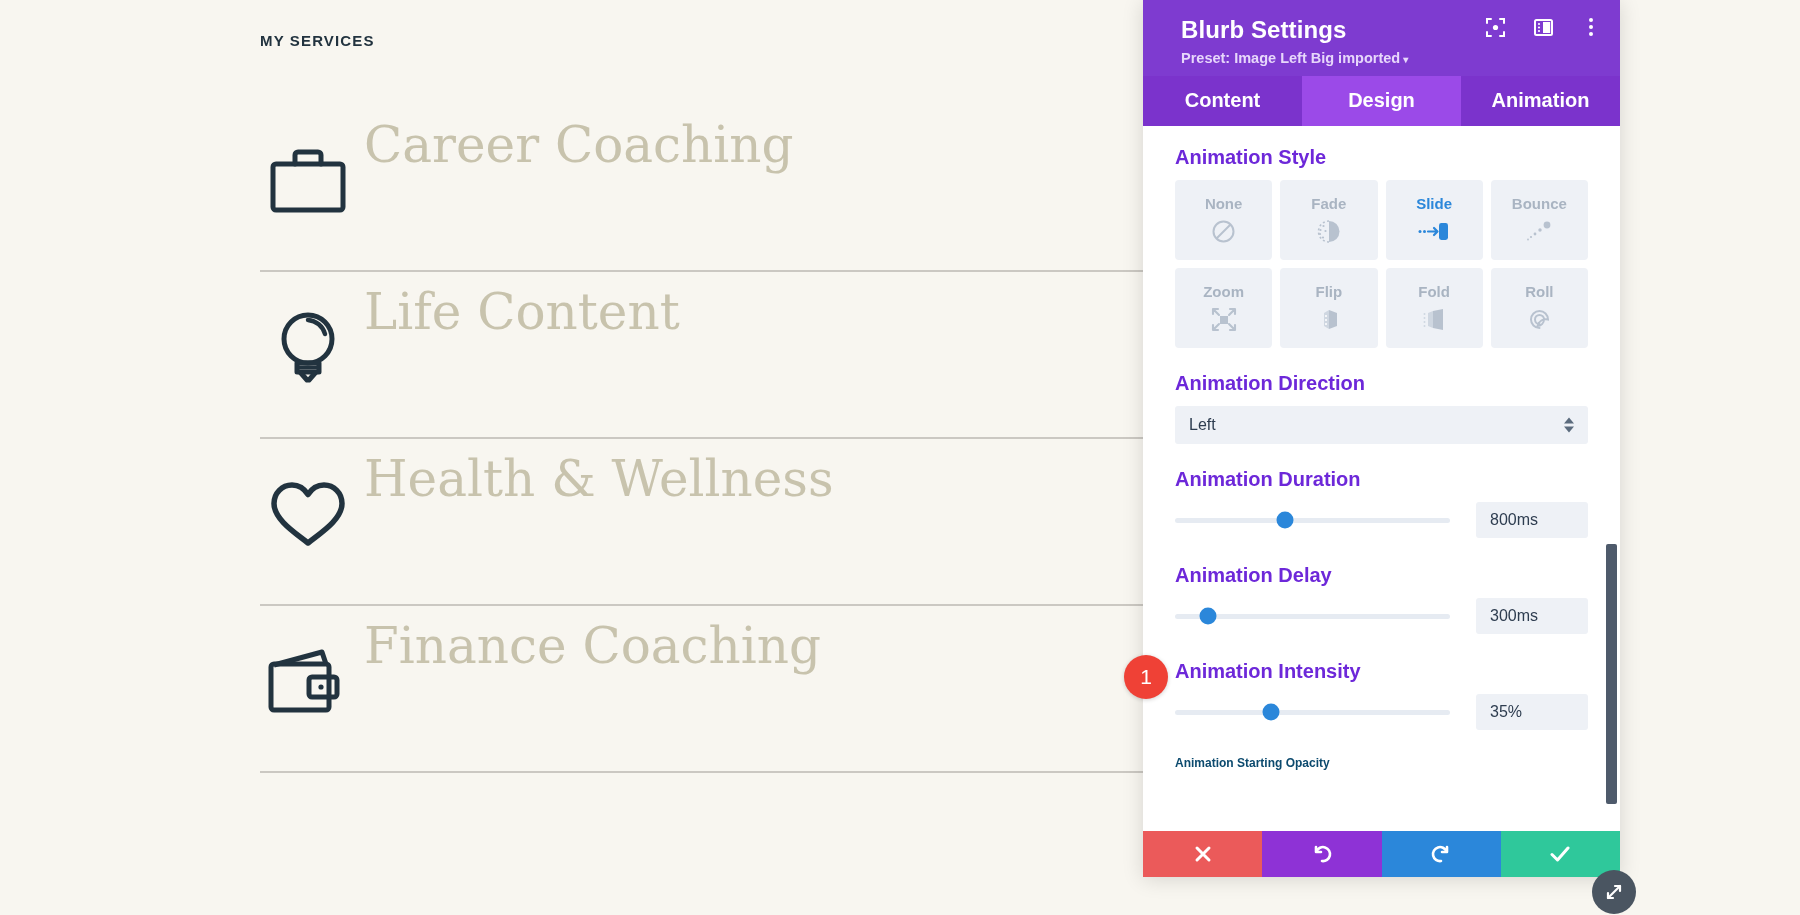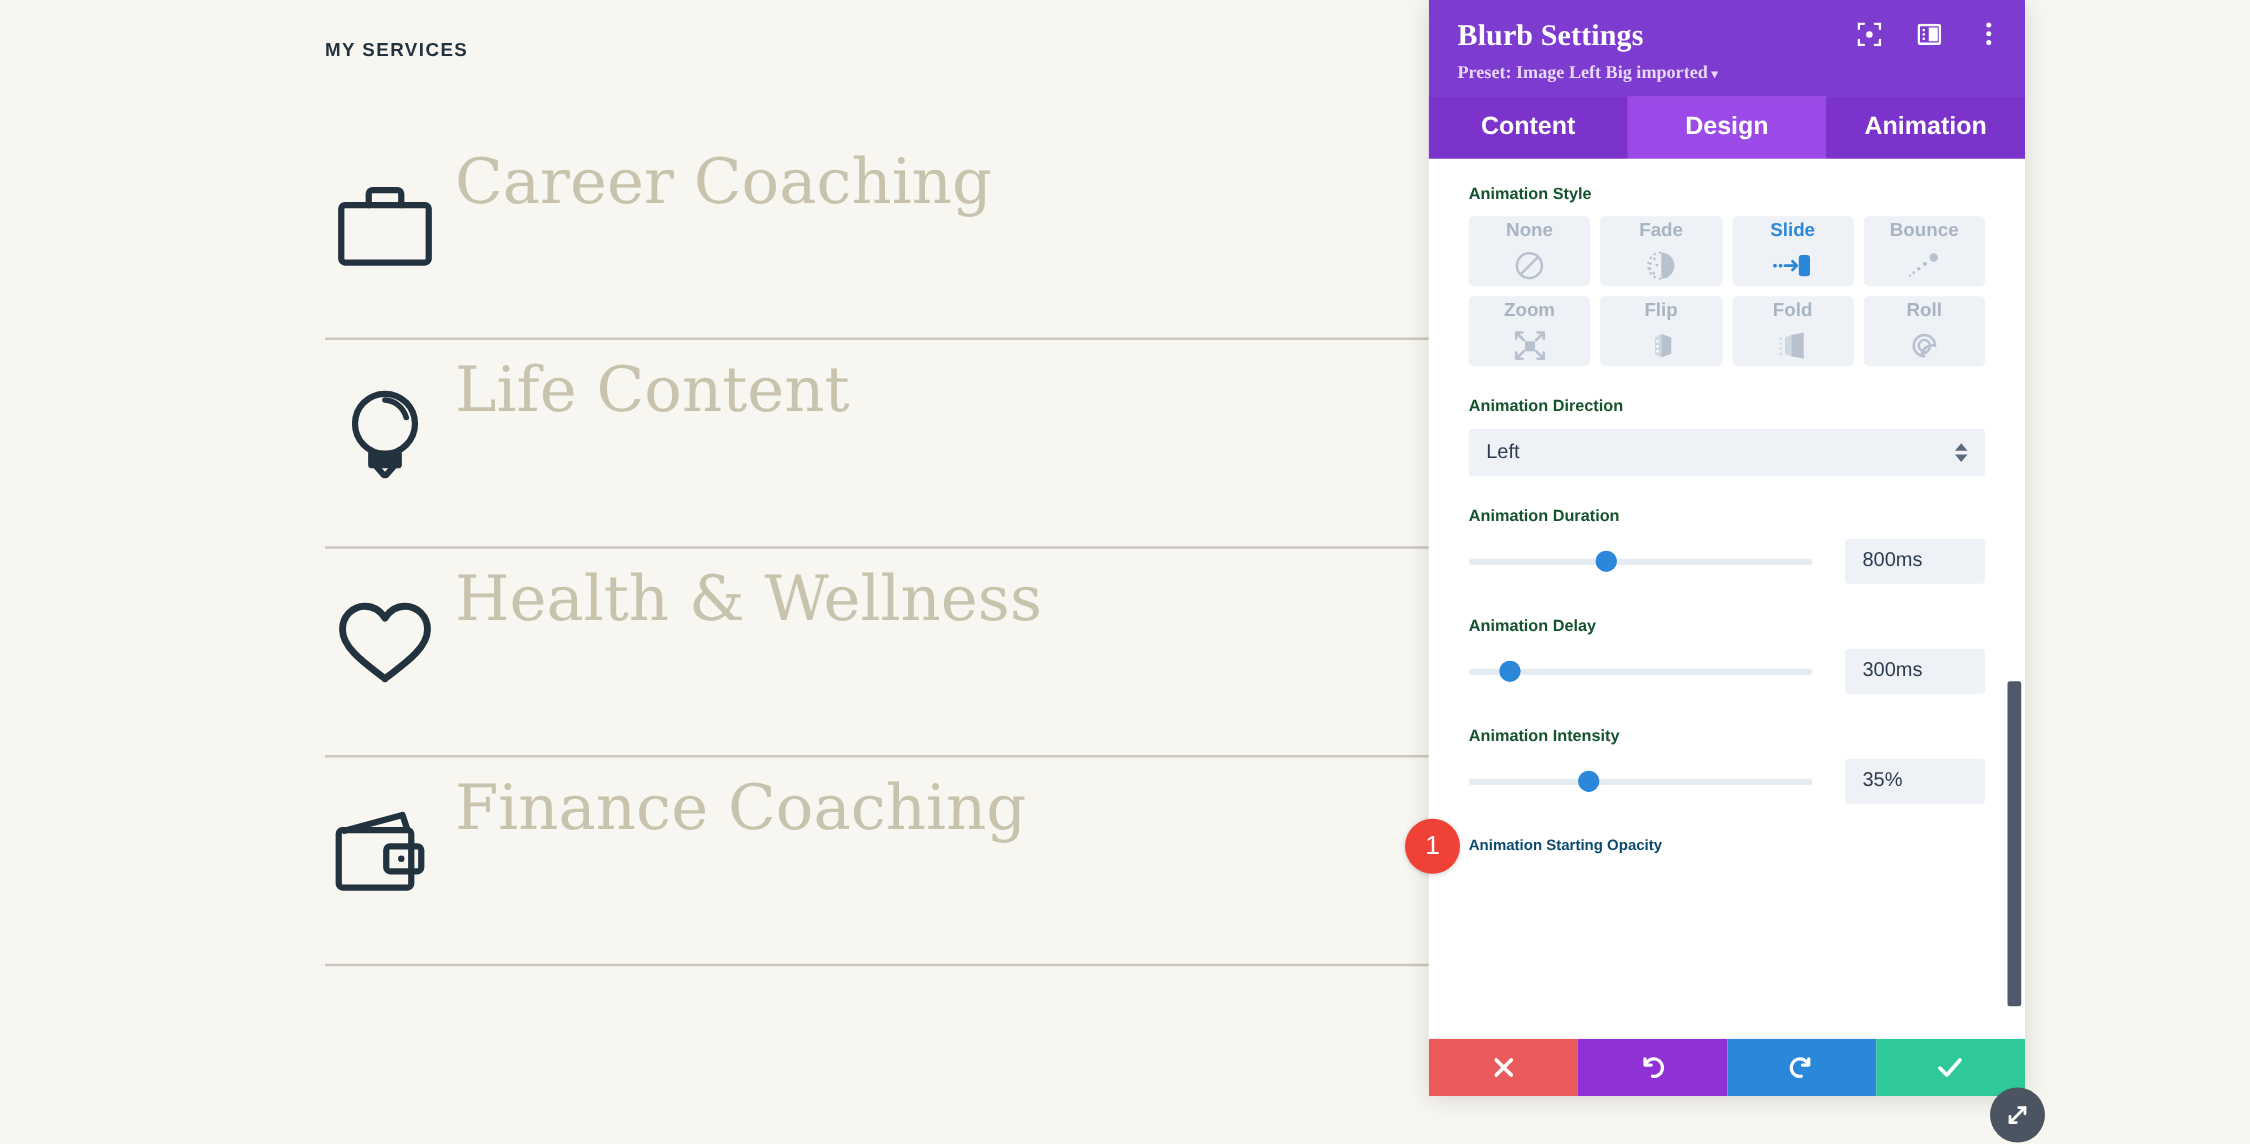--- a/index.html
+++ b/index.html
@@ -79,24 +79,23 @@
     width: 477px;
     height: 877px;
     background: #ffffff;
     box-shadow: 0 2px 20px rgba(0,0,0,0.14);
     display: flex;
     flex-direction: column;
     overflow: hidden;
   }
   .panel-header {
     background: #7e3bd0;
-    padding: 14px 24px 10px 23px;
+    padding: 14px 24px 10px 38px;
     flex: 0 0 auto;
     position: relative;
-    font-family: Liberation Serif, serif;
   }
   .panel-title {
     color: #fff;
     font-size: 24px;
     font-weight: 700;
     letter-spacing: 0.1px;
     line-height: 1.3;
   }
   .panel-preset {
     color: #e7d7fb;
@@ -172,36 +171,36 @@
     left: 1px; top: 6px;
     width: 11px; height: 11px;
     border-left: 2px solid #2b87da;
     border-top: 2px solid #2b87da;
     transform: rotate(45deg);
   }
   .dots3b { display:flex; flex-direction:column; gap:3px; align-items:center; cursor:pointer; }
   .dots3b i { width:4px; height:4px; background:#2b87da; border-radius:50%; display:block; }
 
   .field-label {
-    font-size: 13px;
+    font-size: 20px;
     font-weight: 700;
-    color: #14532d;
+    color: #6d28d9;
     margin-bottom: 11px;
   }
 
   .style-grid {
     display: grid;
     grid-template-columns: repeat(4, 1fr);
     gap: 8px;
     margin-bottom: 24px;
   }
   .style-card {
     background: #eef1f6;
     border-radius: 4px;
-    height: 56px;
+    height: 80px;
     display: flex;
     flex-direction: column;
     align-items: center;
     justify-content: center;
     gap: 5px;
     cursor: pointer;
   }
   .style-card .sc-label {
     font-size: 15px;
     font-weight: 700;

